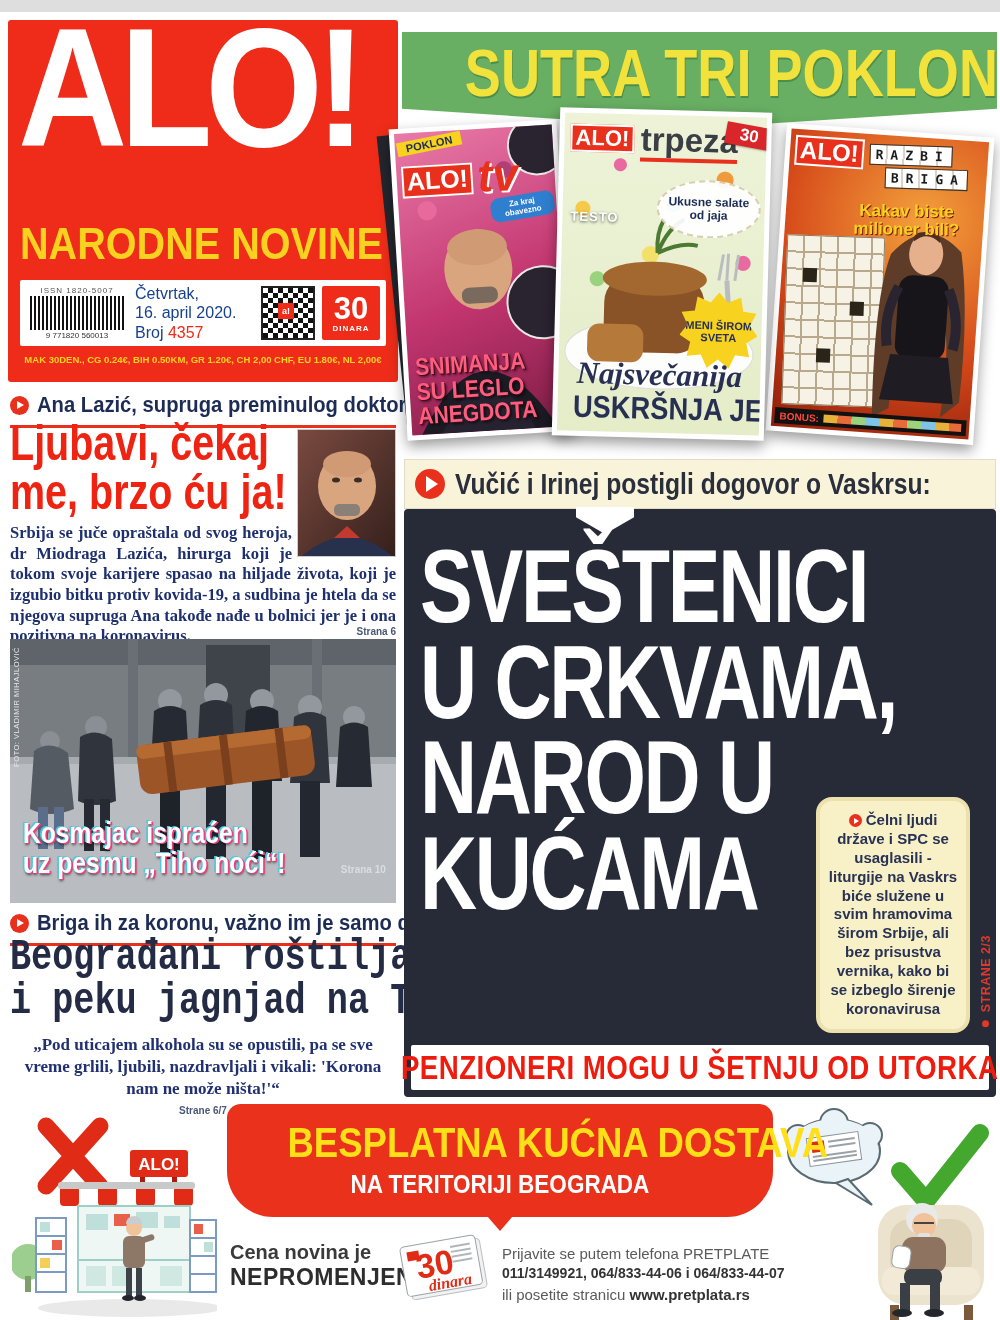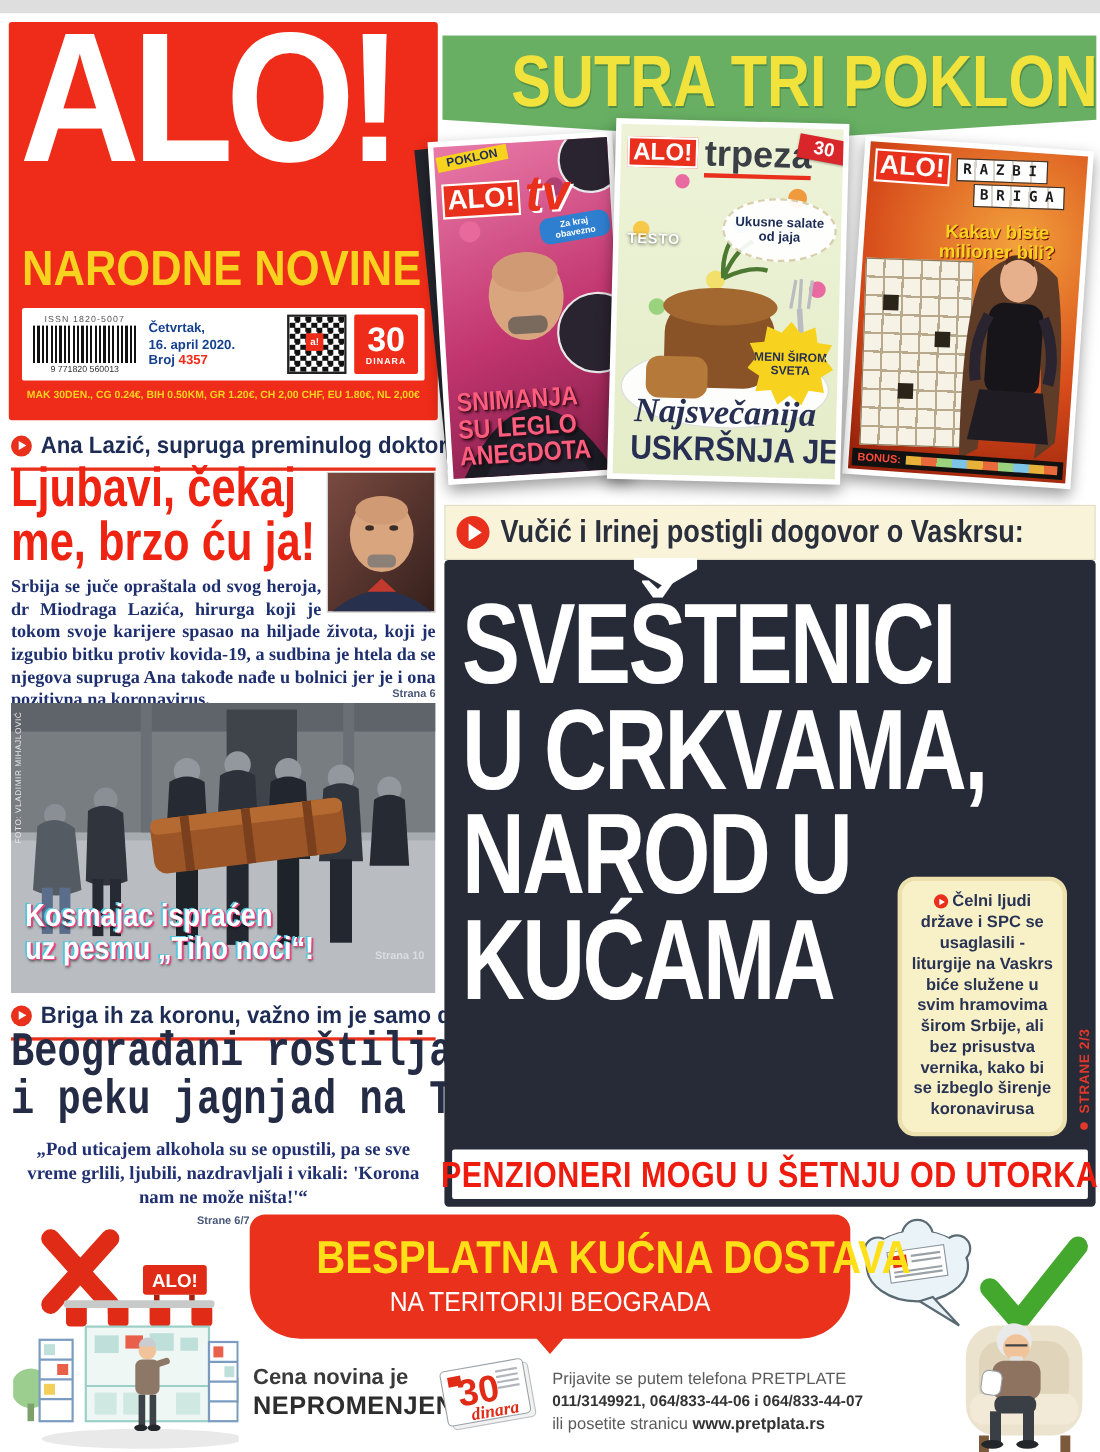--- a/index.html
+++ b/index.html
@@ -12,21 +12,21 @@
   .logo{position:absolute;top:-16px;left:10px;font-size:168px;line-height:1;font-weight:800;color:#fff;
         letter-spacing:-8px;transform:scaleX(.9);transform-origin:left top;}
   .tagline{position:absolute;top:198px;left:12px;font-size:45px;font-weight:800;color:#f7d21e;
         transform:scaleX(.88);transform-origin:left top;white-space:nowrap;}
   .infobar{position:absolute;left:12px;top:260px;width:366px;height:66px;background:#fff;border-radius:2px;
         display:flex;align-items:center;gap:7px;padding:3px 6px;box-sizing:border-box;}
   .barcode{width:102px;flex:none;text-align:center;}
   .issn{font-size:8px;color:#555;letter-spacing:1px;}
   .stripes{height:34px;margin:1px 4px;background:repeating-linear-gradient(90deg,#111 0 2px,#fff 2px 4px);}
   .barnum{font-size:8px;color:#333;}
-  .datecol{flex:1;color:#16418f;font-weight:700;font-size:12px;line-height:1.2;}
+  .datecol{flex:1;color:#16418f;font-weight:400;font-size:16px;line-height:1.2;}
   .issue-number{color:#ee2c19;}
   .qr{position:relative;width:50px;height:50px;flex:none;border:2px solid #222;
       background:repeating-conic-gradient(#111 0% 25%,#fff 0% 50%) 0 0/10px 10px;}
   .qr-center{position:absolute;left:15px;top:15px;width:16px;height:16px;background:#ee2c19;color:#fff;
       font-size:9px;font-weight:800;display:flex;align-items:center;justify-content:center;}
   .pricebox{margin-left:auto;width:58px;height:54px;background:#ee2c19;color:#fff;flex:none;
       display:flex;flex-direction:column;align-items:center;justify-content:center;border-radius:2px;}
   .pv{font-size:31px;font-weight:800;line-height:1;}
   .pu{font-size:8px;font-weight:700;letter-spacing:1px;}
   .foreign{position:absolute;left:12px;top:334px;width:366px;text-align:center;color:#f7d21e;
@@ -172,21 +172,21 @@
   .vdot{display:inline-block;width:7px;height:7px;border-radius:50%;background:#e0382a;margin:4px 0;}
   #substrip{position:absolute;left:7px;right:7px;bottom:7px;height:45px;background:#fff;border-radius:2px;
       display:flex;align-items:center;justify-content:center;}
   .subtext{color:#ee1c0e;font-weight:800;font-size:33px;letter-spacing:.5px;transform:scaleX(.84);white-space:nowrap;}
 
   
   #delivery{position:absolute;left:227px;top:1092px;width:546px;height:113px;background:#e9311c;
       border-radius:14px 14px 46px 46px;text-align:center;z-index:2;}
   .dtitle{margin-top:15px;font-size:42px;font-weight:800;color:#ffdf17;padding-left:20px;}
   .dtitle .cx{transform:scaleX(.87);}
-  .dsub{margin-top:3px;font-size:25px;font-weight:400;color:#fff;}
+  .dsub{margin-top:3px;font-size:25px;font-weight:700;color:#fff;}
   .dsub .cx{transform:scaleX(.9);}
   #dtail{position:absolute;left:487px;top:1204px;width:0;height:0;border-left:13px solid transparent;
       border-right:13px solid transparent;border-top:15px solid #e9311c;z-index:2;}
   .illus{position:absolute;z-index:1;}
   #cena{position:absolute;left:230px;top:1229px;}
   .cena1{font-size:20px;font-weight:700;color:#3a3a3a;line-height:1.15;}
   .cena2{font-size:23px;font-weight:800;color:#2d2d2d;letter-spacing:.5px;}
   #paper30{position:absolute;left:396px;top:1210px;}
   #contact{position:absolute;left:502px;top:1231px;font-size:15px;color:#5a5a5a;line-height:1.4;}
   .contact-strong{font-size:14px;font-weight:800;color:#333;}

